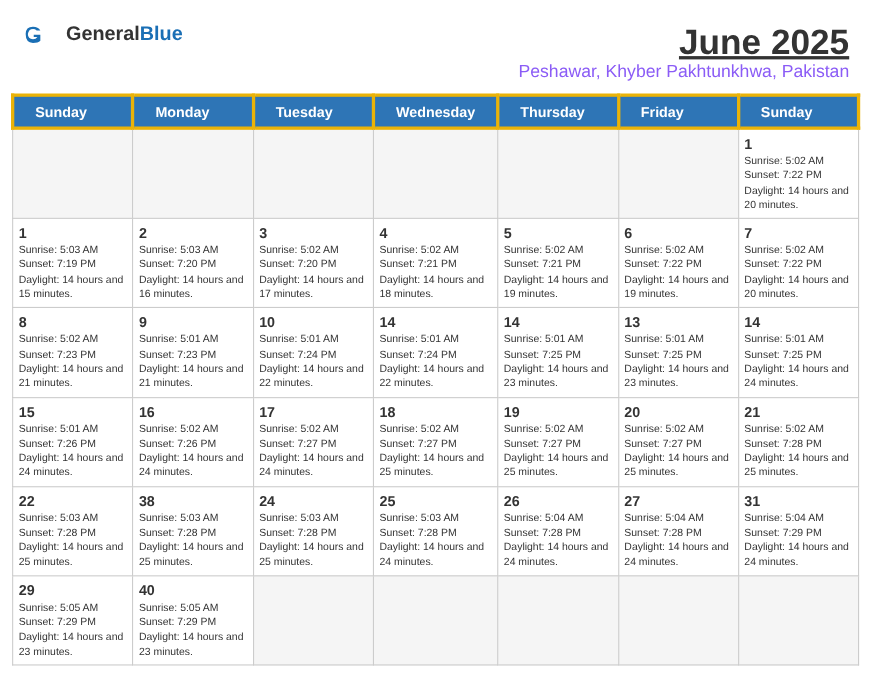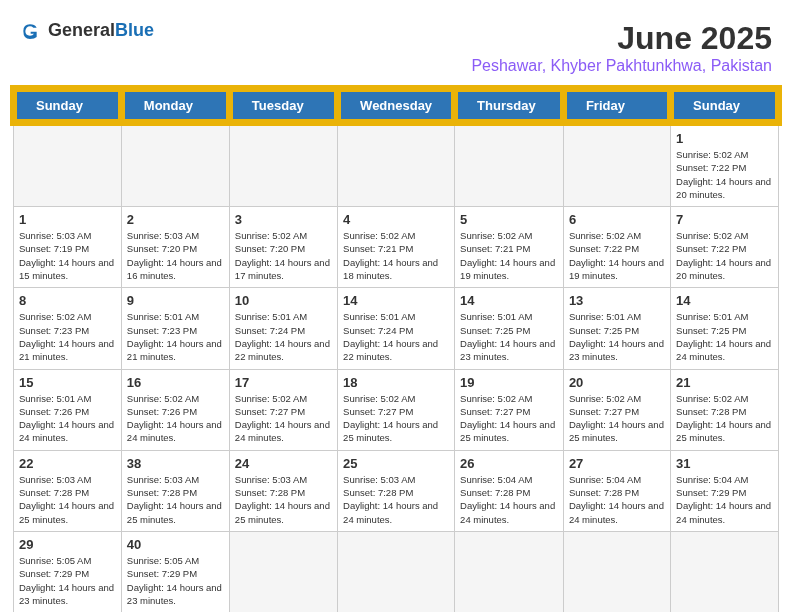--- a/index.html
+++ b/index.html
@@ -12,21 +12,21 @@
     }
     .header-section {
       display: flex;
       justify-content: space-between;
       align-items: flex-start;
       padding: 10px 10px 5px 10px;
     }
     .logo {
       display: flex;
       align-items: center;
-      gap: 8px;
+      gap: 20px;
       justify-content: center;
     }
     .logo-text-general {
       font-size: 18px;
       font-weight: bold;
       color: #333;
     }
     .logo-text-blue {
       font-size: 18px;
       font-weight: bold;
@@ -36,38 +36,39 @@
       width: 20px;
       height: 20px;
     }
     .title-block {
       text-align: right;
     }
     .month-year {
       font-size: 32px;
       font-weight: bold;
       color: #333;
+      text-decoration: underline;
     }
     .location {
       font-size: 16px;
       color: #8b5cf6;
     }
     .calendar {
       width: 100%;
       border-collapse: collapse;
       margin-top: 5px;
     }
     .calendar th {
       background-color: #2e75b6;
       color: #fff;
       font-size: 13px;
       font-weight: bold;
       padding: 6px 19px;
       text-align: left;
-      border: 7px solid #eab308;
+      border: 3px solid #eab308;
     }
     .calendar td {
       vertical-align: top;
       padding: 5px 5px;
       border: 1px solid #ccc;
       font-size: 10px;
       color: #333;
       background: #fff;
       width: 14.28%;
       min-height: 80px;

